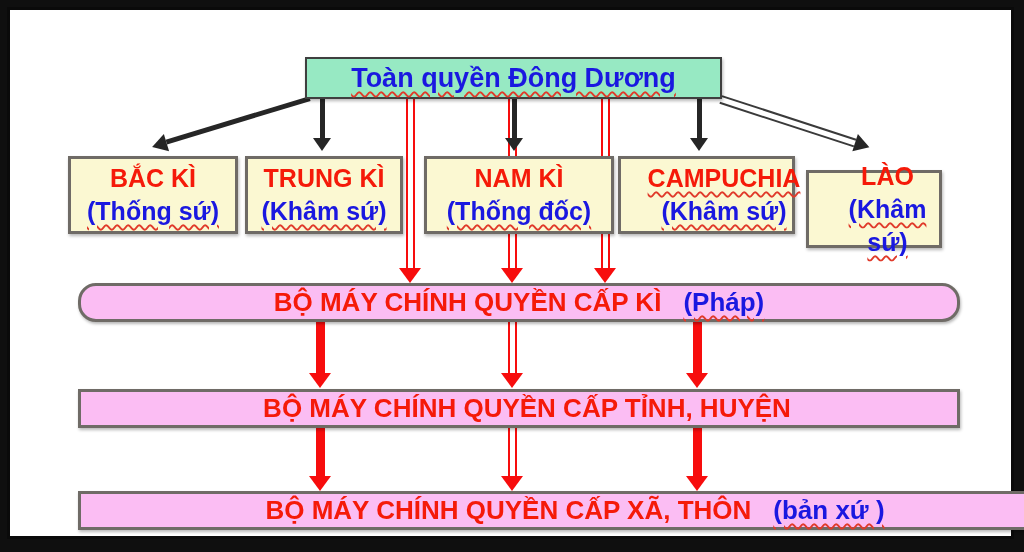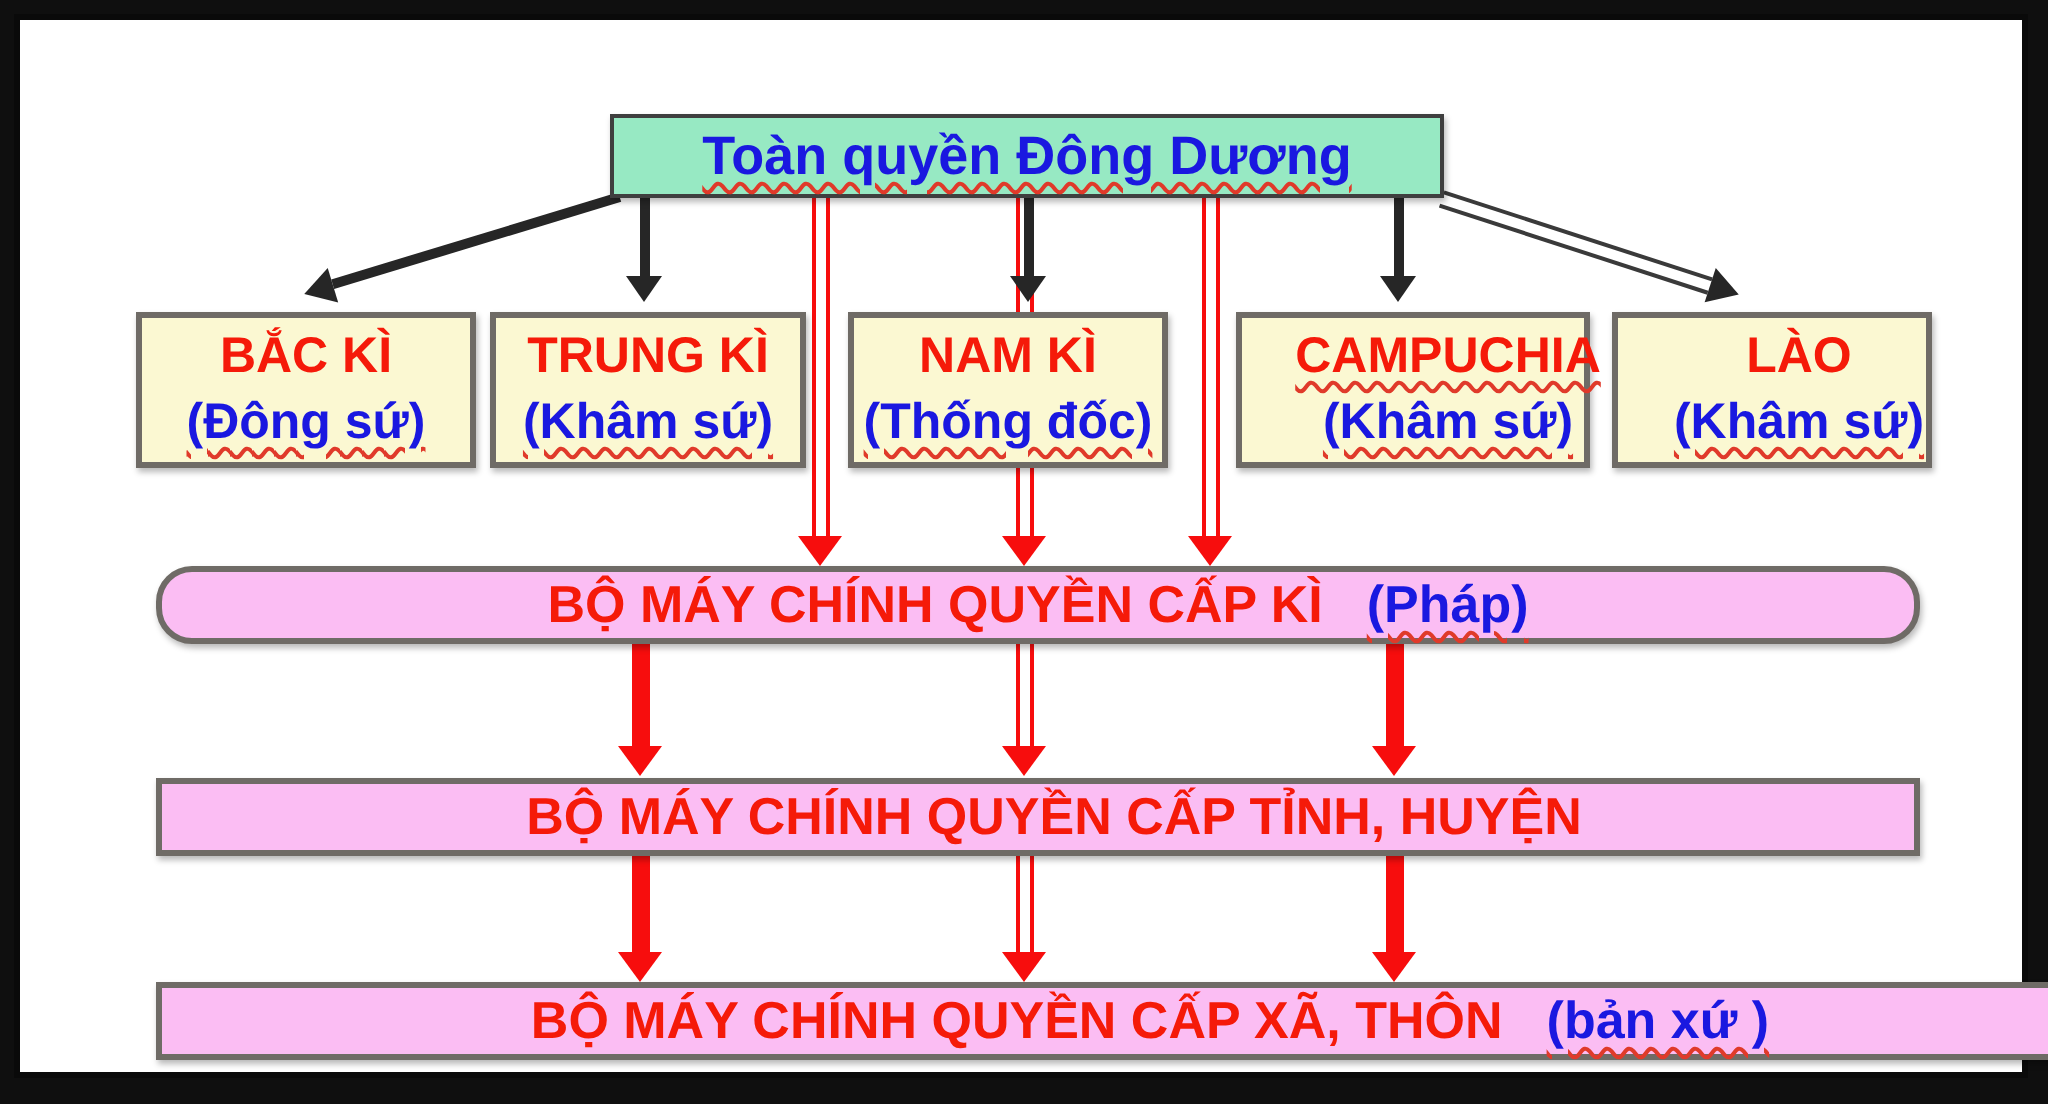--- a/index.html
+++ b/index.html
@@ -136,35 +136,35 @@
     <div class="shaft red-solid"></div>
     <div class="head-down red"></div>
   </div>
 
   <div class="node root-box" style="left:305px;top:57px;width:417px;height:42px;">
     <span class="wavy">Toàn quyền Đông Dương</span>
   </div>
 
   <div class="node region-box" style="left:68px;top:156px;width:170px;height:78px;">
     <span class="red-t">BẮC KÌ</span>
-    <span class="blue-t wavy">(Đông sứ)</span>
+    <span class="blue-t wavy">(Thống sứ)</span>
   </div>
   <div class="node region-box" style="left:245px;top:156px;width:158px;height:78px;">
     <span class="red-t">TRUNG KÌ</span>
     <span class="blue-t wavy">(Khâm sứ)</span>
   </div>
-  <div class="node region-box" style="left:424px;top:156px;width:160px;height:78px;">
+  <div class="node region-box" style="left:424px;top:156px;width:190px;height:78px;">
     <span class="red-t">NAM KÌ</span>
     <span class="blue-t wavy">(Thống đốc)</span>
   </div>
   <div class="node region-box" style="left:618px;top:156px;width:177px;height:78px;padding-left:35px;">
     <span class="red-t wavy">CAMPUCHIA</span>
     <span class="blue-t wavy">(Khâm sứ)</span>
   </div>
-  <div class="node region-box" style="left:806px;top:156px;width:160px;height:78px;padding-left:27px;">
+  <div class="node region-box" style="left:806px;top:170px;width:136px;height:78px;padding-left:27px;">
     <span class="red-t">LÀO</span>
     <span class="blue-t wavy">(Khâm sứ)</span>
   </div>
 
   <div class="node level-bar" style="left:78px;top:283px;width:882px;height:39px;border-radius:18px;">
     <span class="red-t">BỘ MÁY CHÍNH QUYỀN CẤP KÌ</span>
     <span class="blue-t wavy">(Pháp)</span>
   </div>
   <div class="node level-bar" style="left:78px;top:389px;width:882px;height:39px;padding-left:16px;">
     <span class="red-t">BỘ MÁY CHÍNH QUYỀN CẤP TỈNH, HUYỆN</span>

